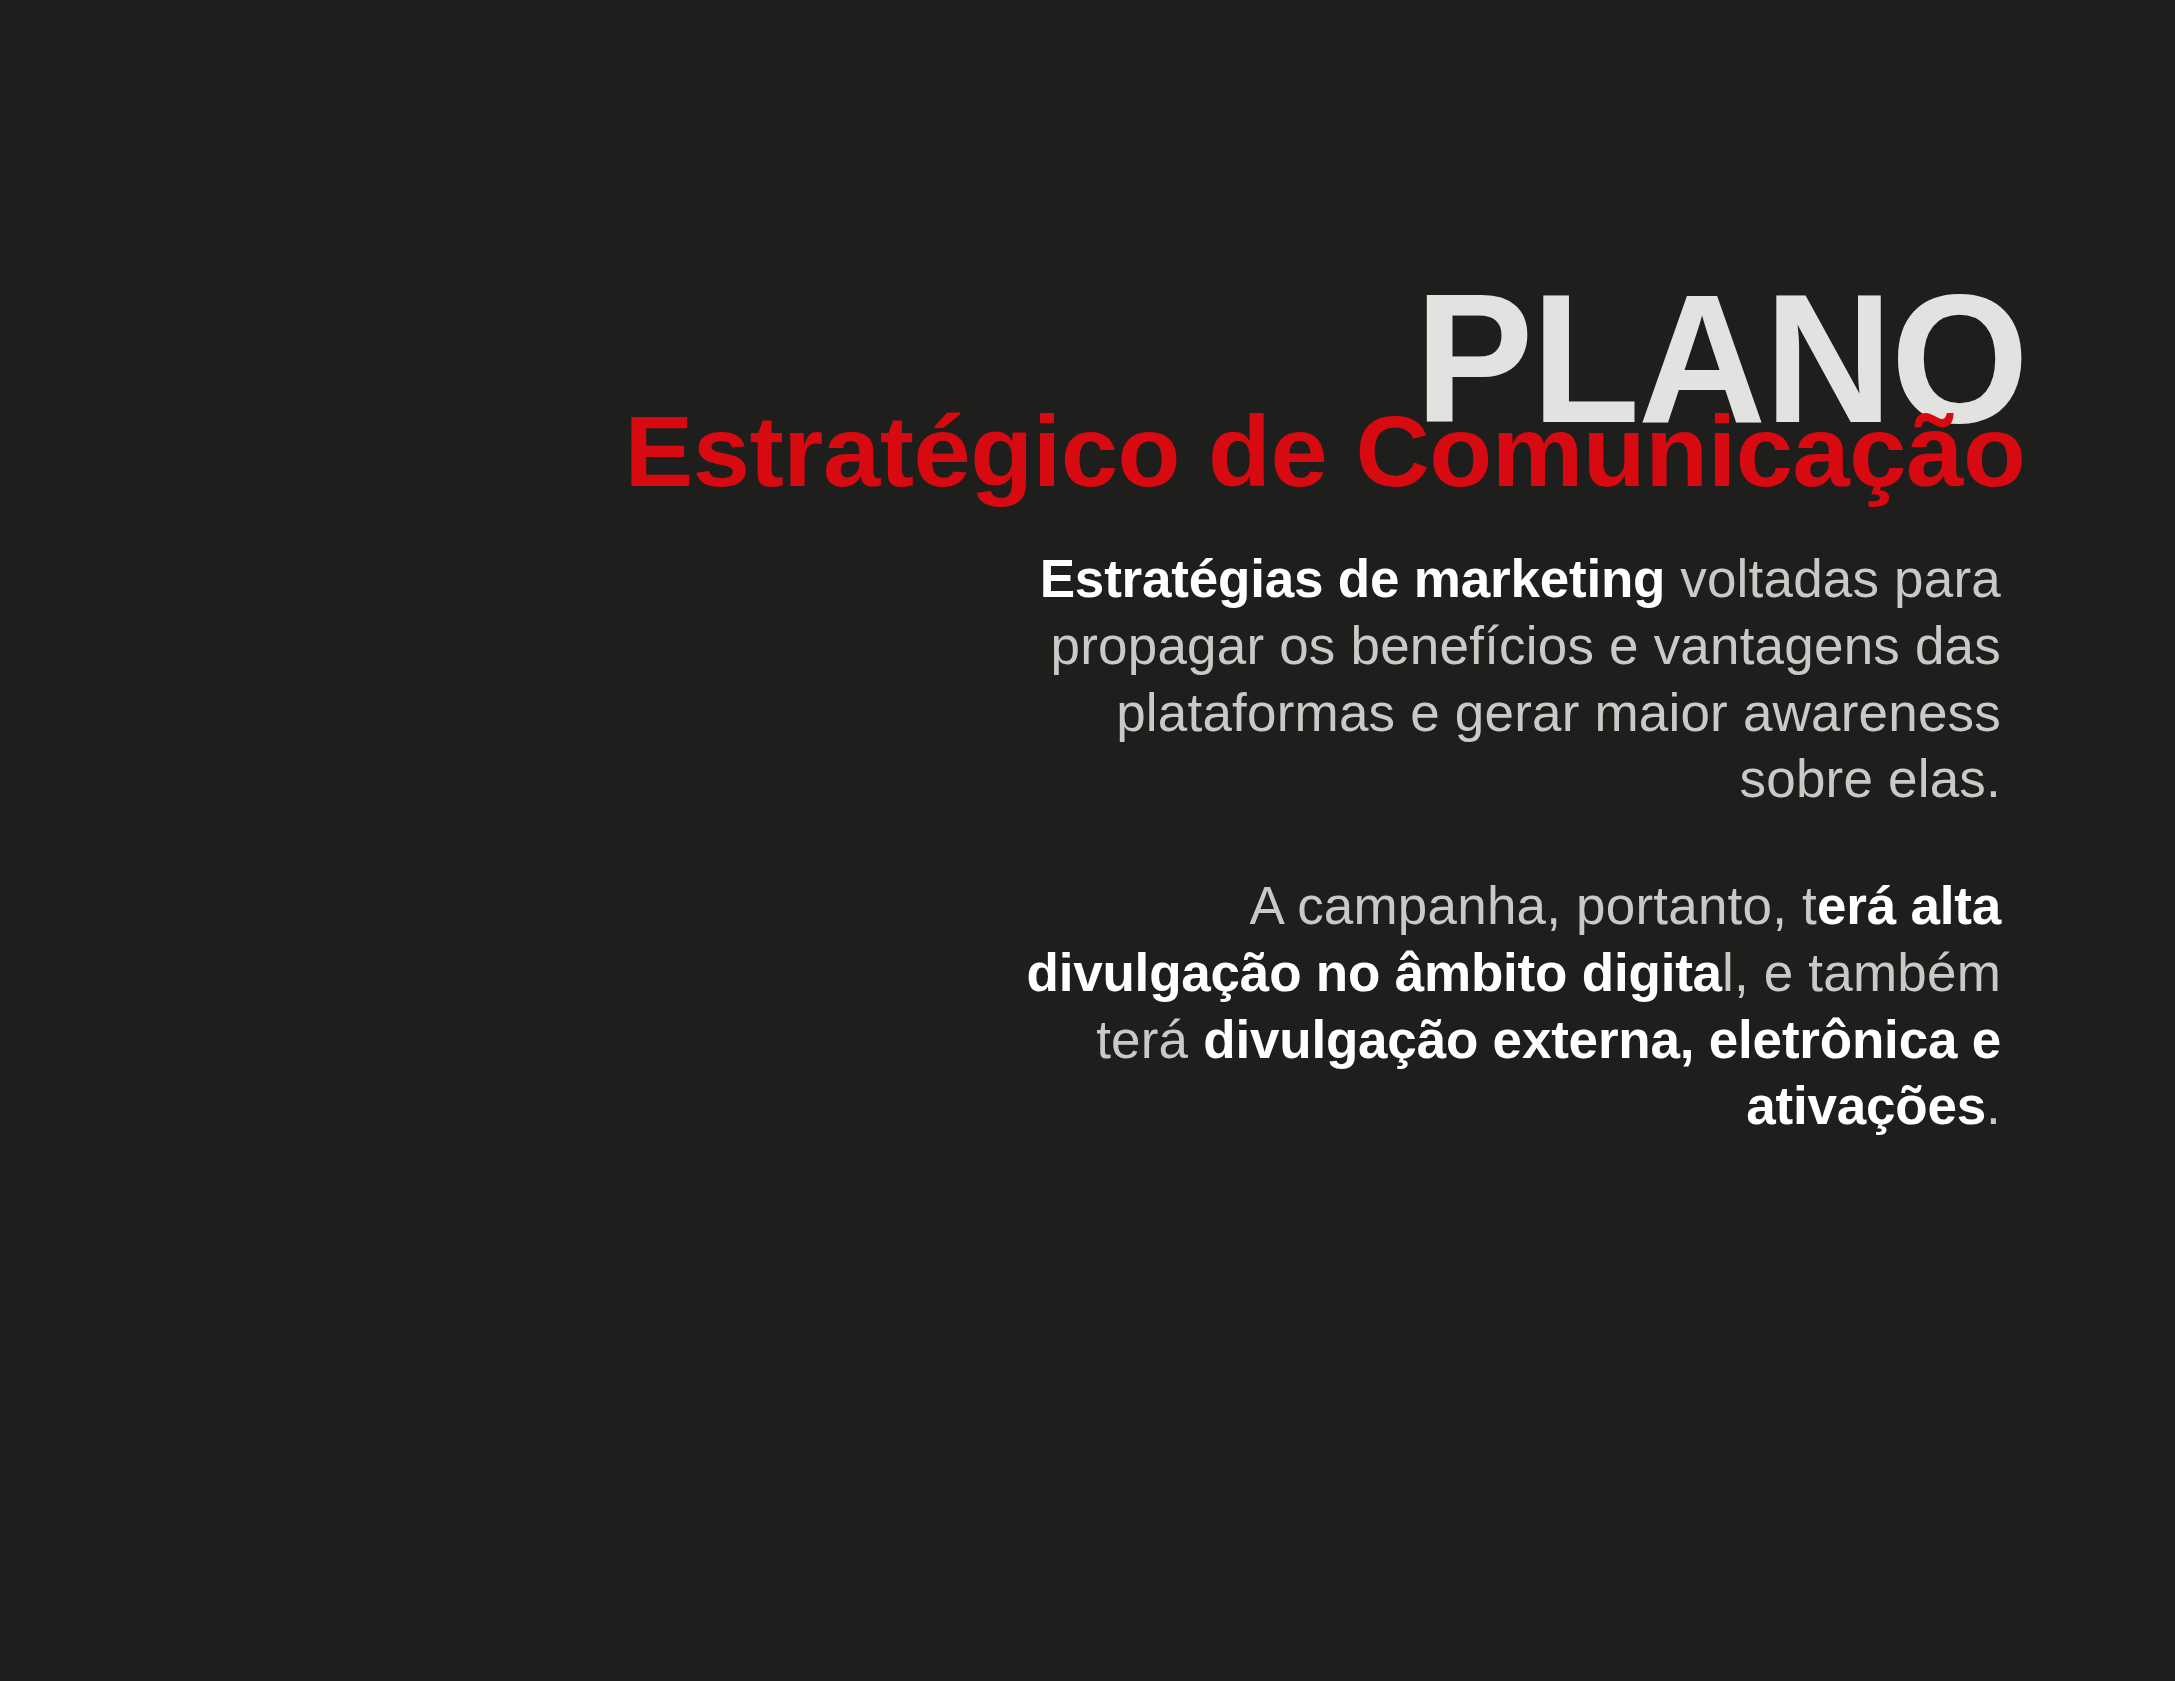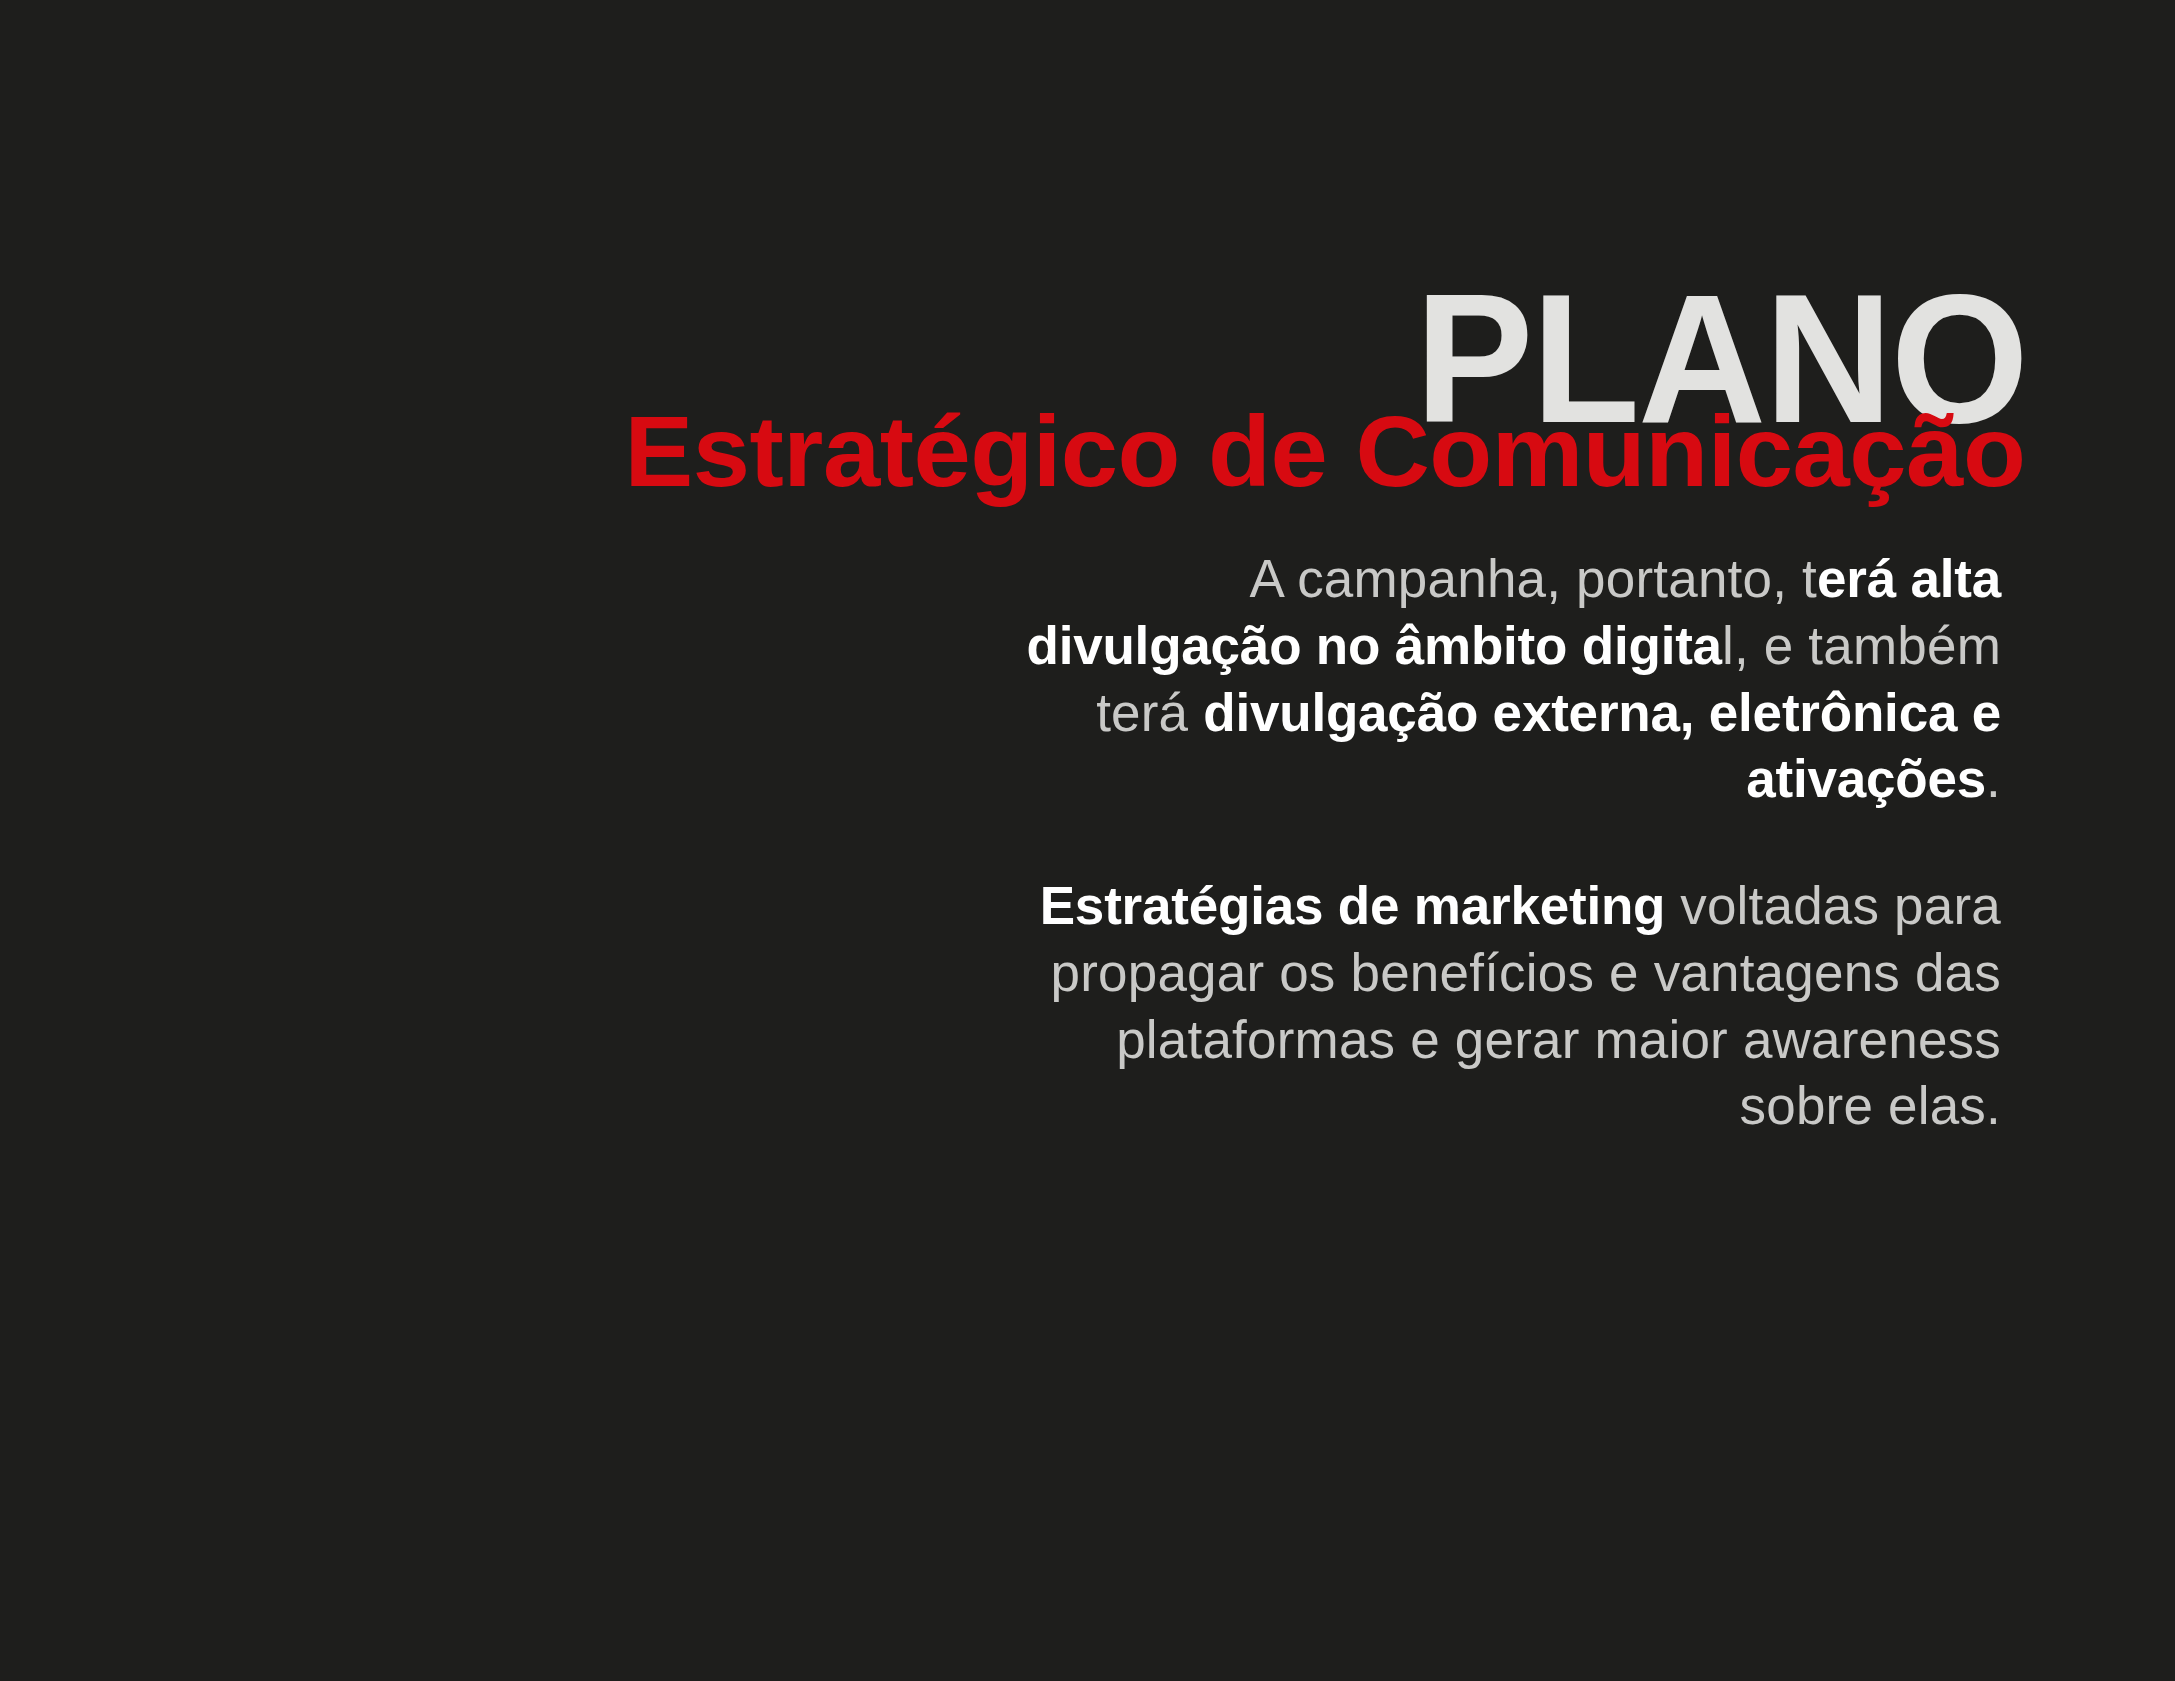--- a/index.html
+++ b/index.html
@@ -109,23 +109,23 @@
 <div class="slide">
 
   <div class="title-lockup">
     <h1 class="title-main">PLANO</h1>
     <h2 class="title-sub">Estratégico de Comunicação</h2>
   </div>
 
   <div class="body-copy">
 
     <p class="para">
-      <span class="light">A campanha, portanto, t</span><span class="strong">erá alta divulgação no âmbito digita</span><span class="light">l, e também terá </span><span class="strong">divulgação externa, eletrônica e ativações</span><span class="light">.</span>
+      <span class="strong">Estratégias de marketing</span><span class="light"> voltadas para propagar os benefícios e vantagens das plataformas e gerar maior awareness sobre elas.</span>
     </p>
 
     <p class="para">
-      <span class="strong">Estratégias de marketing</span><span class="light"> voltadas para propagar os benefícios e vantagens das plataformas e gerar maior awareness sobre elas.</span>
+      <span class="light">A campanha, portanto, t</span><span class="strong">erá alta divulgação no âmbito digita</span><span class="light">l, e também terá </span><span class="strong">divulgação externa, eletrônica e ativações</span><span class="light">.</span>
     </p>
 
   </div>
 
 </div>
 
 
 </body></html>

